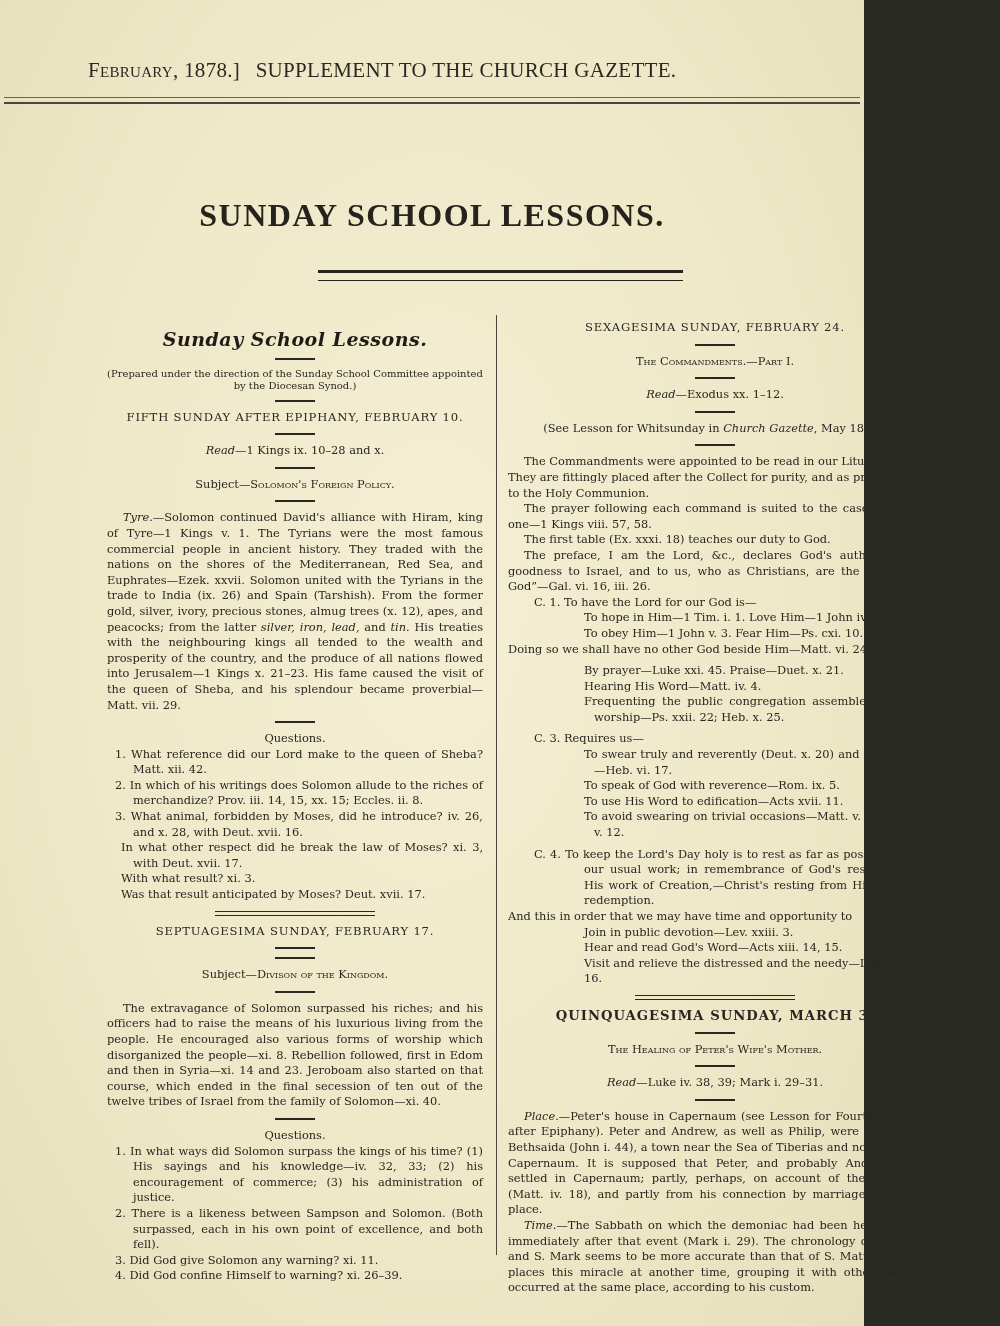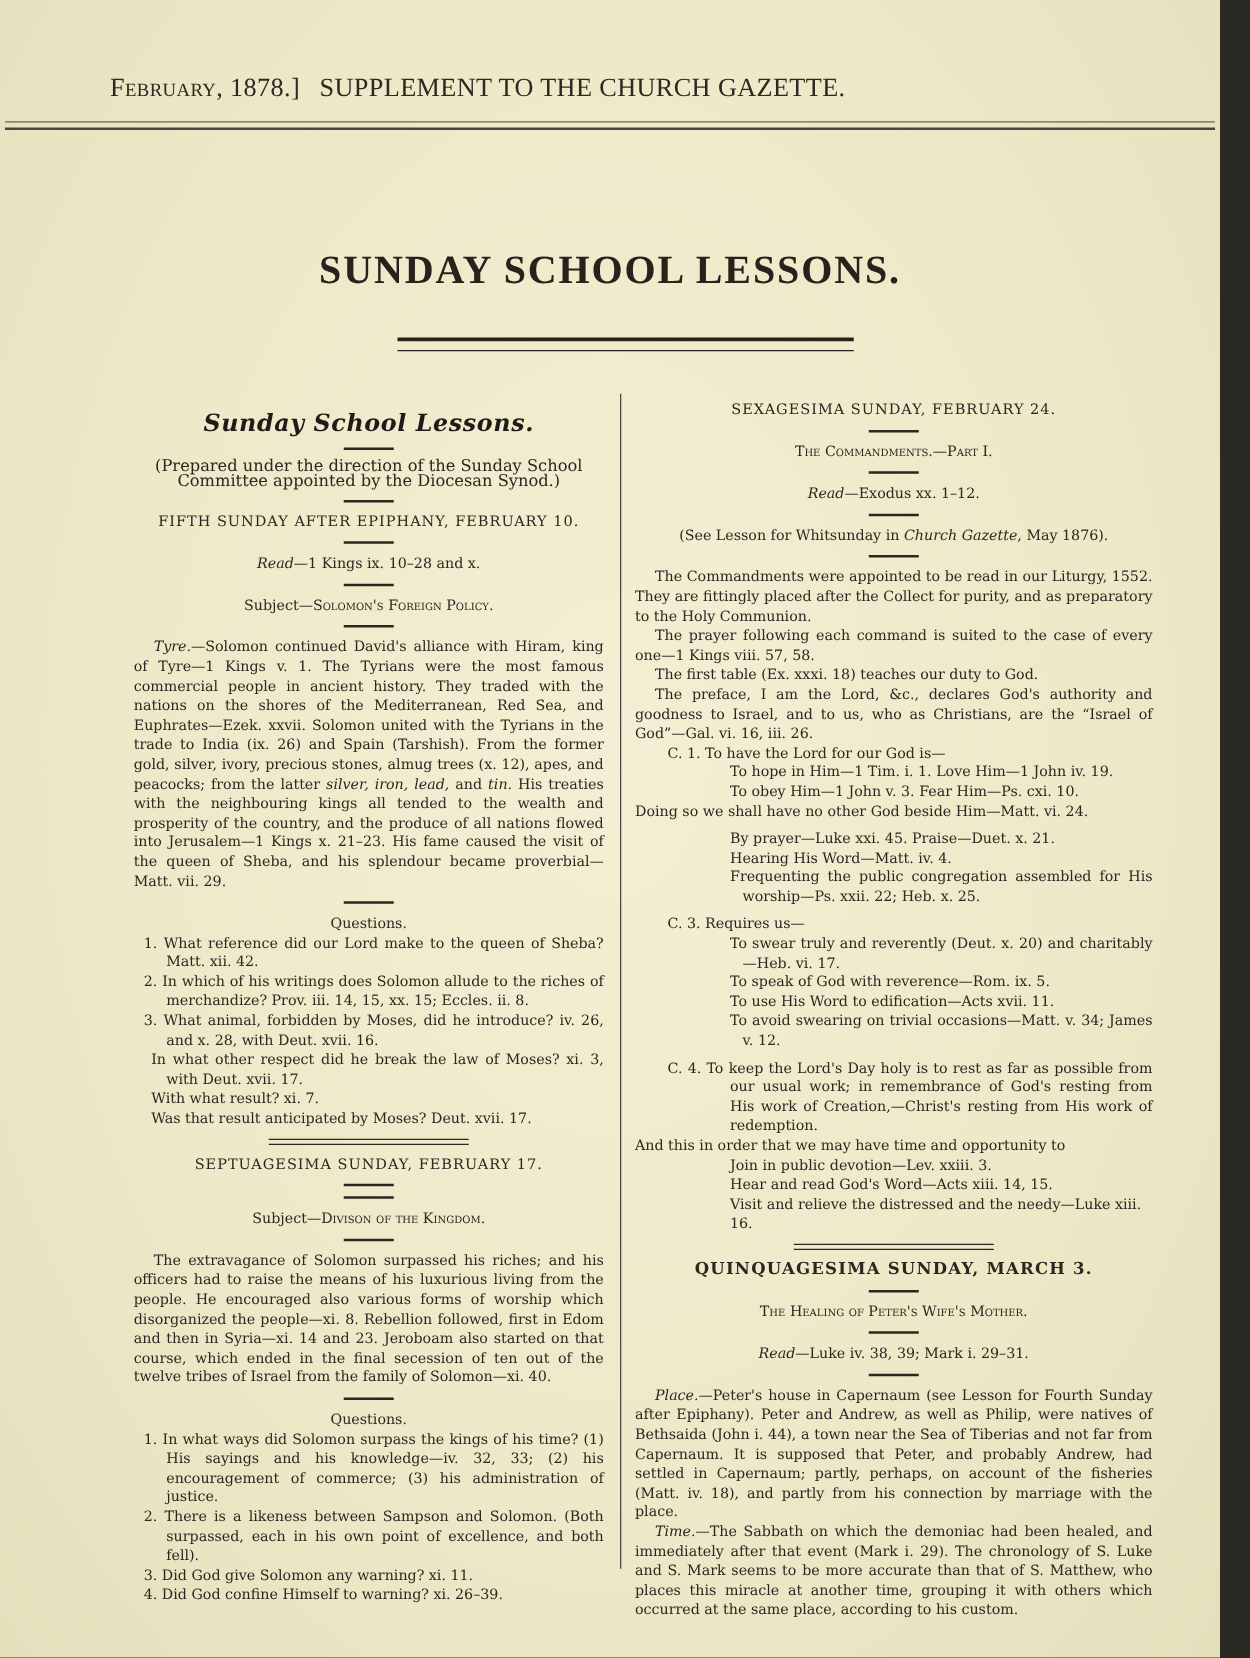--- a/index.html
+++ b/index.html
@@ -2,21 +2,21 @@
 <html><head>
 <meta charset="utf-8">
 <style>
   html, body { margin: 0; padding: 0; }
   body {
     width: 1000px; height: 1326px; overflow: hidden;
     background: #2a2a24;
     font-family: "DejaVu Serif", "Liberation Serif", serif;
   }
   .page {
-    position: absolute; left: 0; top: 0; width: 976px; height: 1326px;
+    position: absolute; left: 0; top: 0; width: 864px; height: 1326px;
     background: radial-gradient(ellipse at 50% 45%, #f4efd4 0%, #eee8c8 60%, #e6dfbc 100%);
     color: #2a2620;
   }
   .running-head {
     position: absolute; left: 88px; top: 58px; width: 820px;
     font-family: "Liberation Serif", serif; font-size: 21px; letter-spacing: 0.3px;
     color: #2c2822; white-space: nowrap;
   }
   .running-head .date { font-variant: small-caps; }
   .running-head .title { margin-left: 10px; }
@@ -43,21 +43,21 @@
   .col-divider {
     position: absolute; left: 496px; top: 315px; width: 1px; height: 940px;
     background: #4a463e;
   }
   .blackletter {
     text-align: center; font-family: "DejaVu Serif", serif; font-weight: bold;
     font-size: 19px; letter-spacing: 0.5px; margin: 12px 0 10px; color: #1f1c17;
     font-style: italic;
   }
   .center { text-align: center; }
-  .small { font-size: 13px; line-height: 12px; }
+  .small { font-size: 10px; line-height: 12px; }
   .sc { font-variant: small-caps; }
   .heading { text-align: center; font-size: 11.6px; letter-spacing: 0.8px; }
   .short-rule { width: 40px; height: 0; border-top: 2px solid #2a2620; margin: 8px auto; }
   .double-rule { width: 160px; height: 3px; border-top: 1px solid #2a2620; border-bottom: 1px solid #2a2620; margin: 8px auto; }
   p { margin: 0; text-align: justify; text-indent: 16px; }
   .q { padding-left: 26px; text-indent: -18px; text-align: justify; }
   .q.cont { padding-left: 26px; text-indent: -12px; }
   .cline { padding-left: 76px; text-indent: -50px; text-align: justify; }
   .sub { padding-left: 76px; text-indent: 0; }
   .sub.hang { padding-left: 86px; text-indent: -10px; text-align: justify; }
@@ -99,21 +99,21 @@
     <div class="short-rule"></div>
 
     <p><i>Tyre.</i><span>—Solomon continued David's alliance with Hiram, king of Tyre—1 Kings v. 1. The Tyrians were the most famous commercial people in ancient history. They traded with the nations on the shores of the Mediterranean, Red Sea, and Euphrates—Ezek. xxvii. Solomon united with the Tyrians in the trade to India (ix. 26) and Spain (Tarshish). From the former gold, silver, ivory, precious stones, almug trees (x. 12), apes, and peacocks; from the latter </span><i>silver, iron, lead,</i><span> and </span><i>tin.</i><span> His treaties with the neighbouring kings all tended to the wealth and prosperity of the country, and the produce of all nations flowed into Jerusalem—1 Kings x. 21–23. His fame caused the visit of the queen of Sheba, and his splendour became proverbial—Matt. vii. 29.</span></p>
 
     <div class="short-rule"></div>
     <div class="center">Questions.</div>
     <div class="q">1. What reference did our Lord make to the queen of Sheba? Matt. xii. 42.</div>
     <div class="q">2. In which of his writings does Solomon allude to the riches of merchandize? Prov. iii. 14, 15, xx. 15; Eccles. ii. 8.</div>
     <div class="q">3. What animal, forbidden by Moses, did he introduce? iv. 26, and x. 28, with Deut. xvii. 16.</div>
     <div class="q cont">In what other respect did he break the law of Moses? xi. 3, with Deut. xvii. 17.</div>
-    <div class="q cont">With what result? xi. 7.</div>
+    <div class="q cont">With what result? xi. 3.</div>
     <div class="q cont">Was that result anticipated by Moses? Deut. xvii. 17.</div>
 
     <div class="double-rule"></div>
 
     <div class="heading">SEPTUAGESIMA SUNDAY, FEBRUARY 17.</div>
     <div class="short-rule"></div>
     <div class="short-rule"></div>
     <div class="center">
       <span>Subject—</span><span class="sc">Divison of the Kingdom.</span>
     </div>

